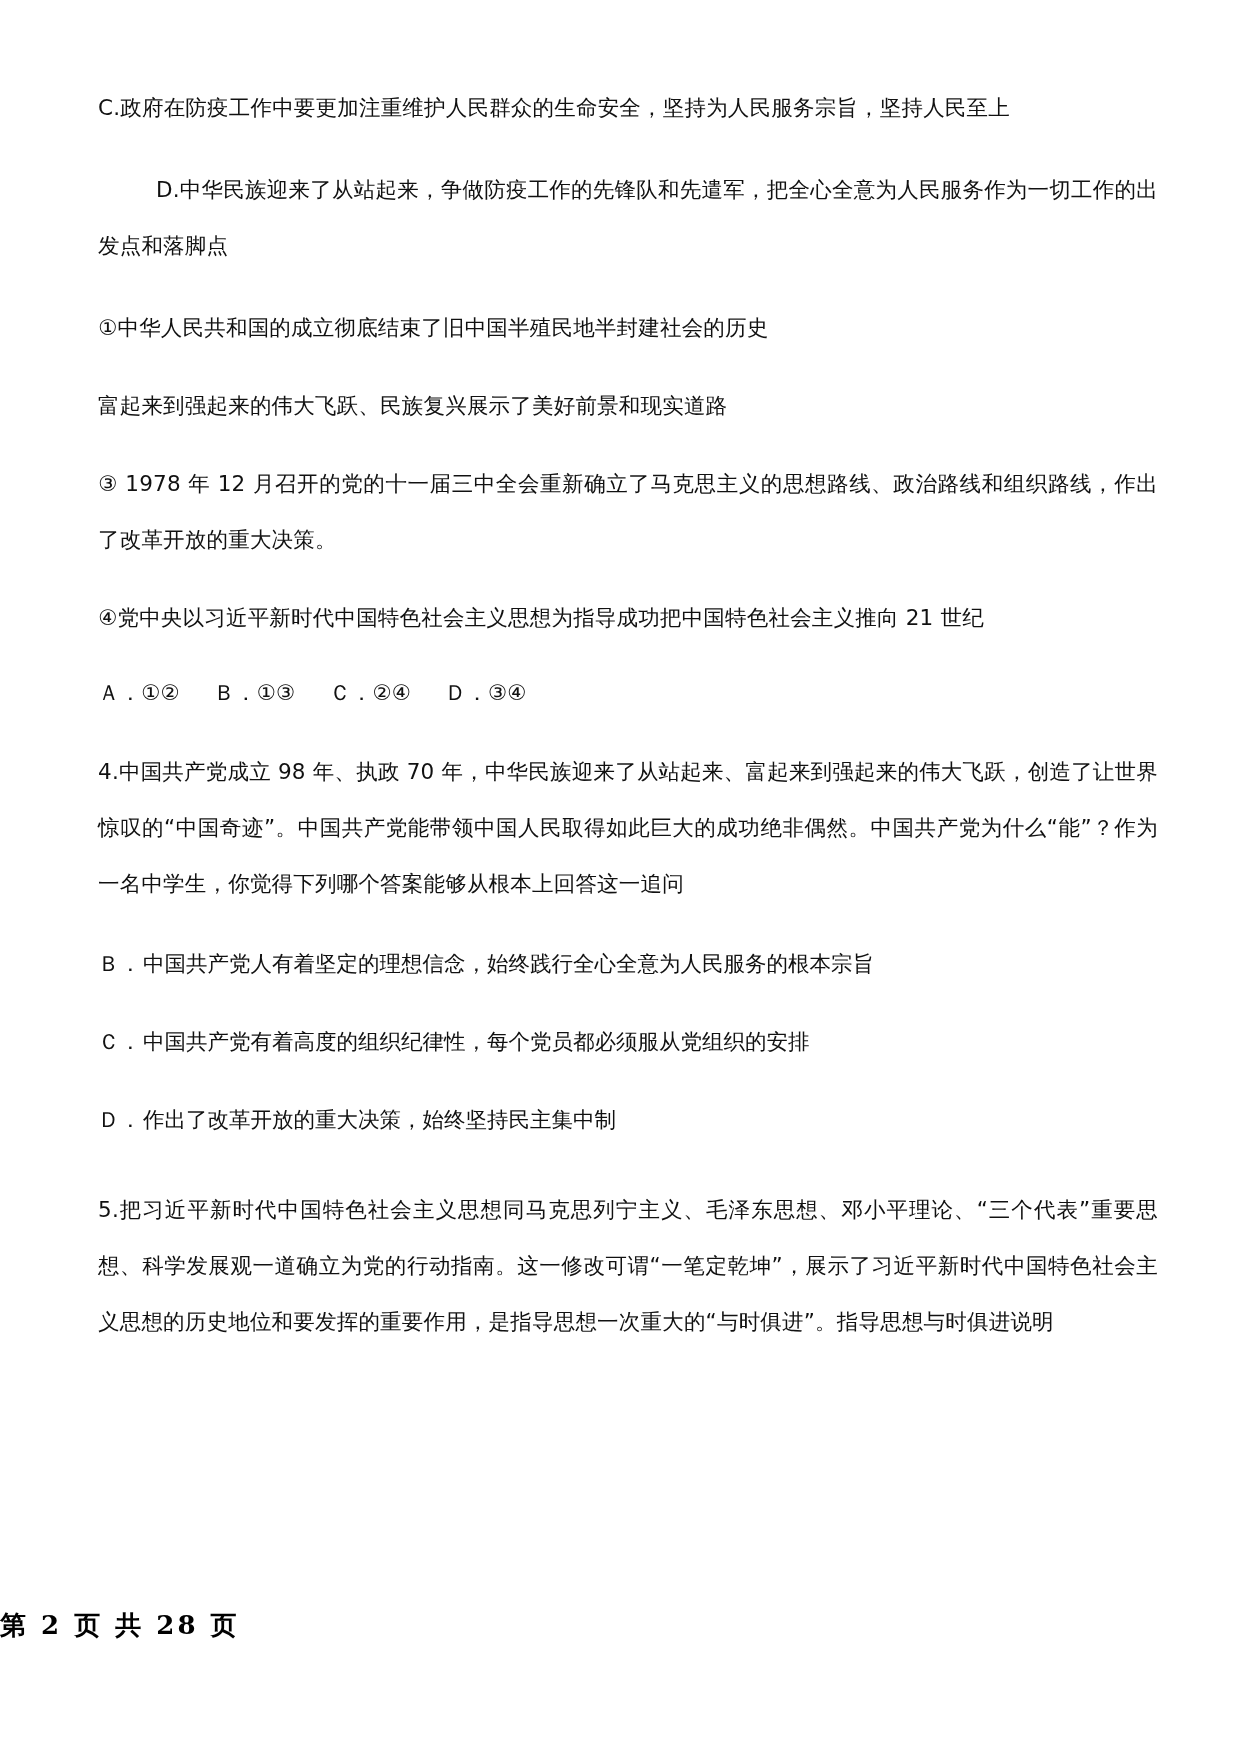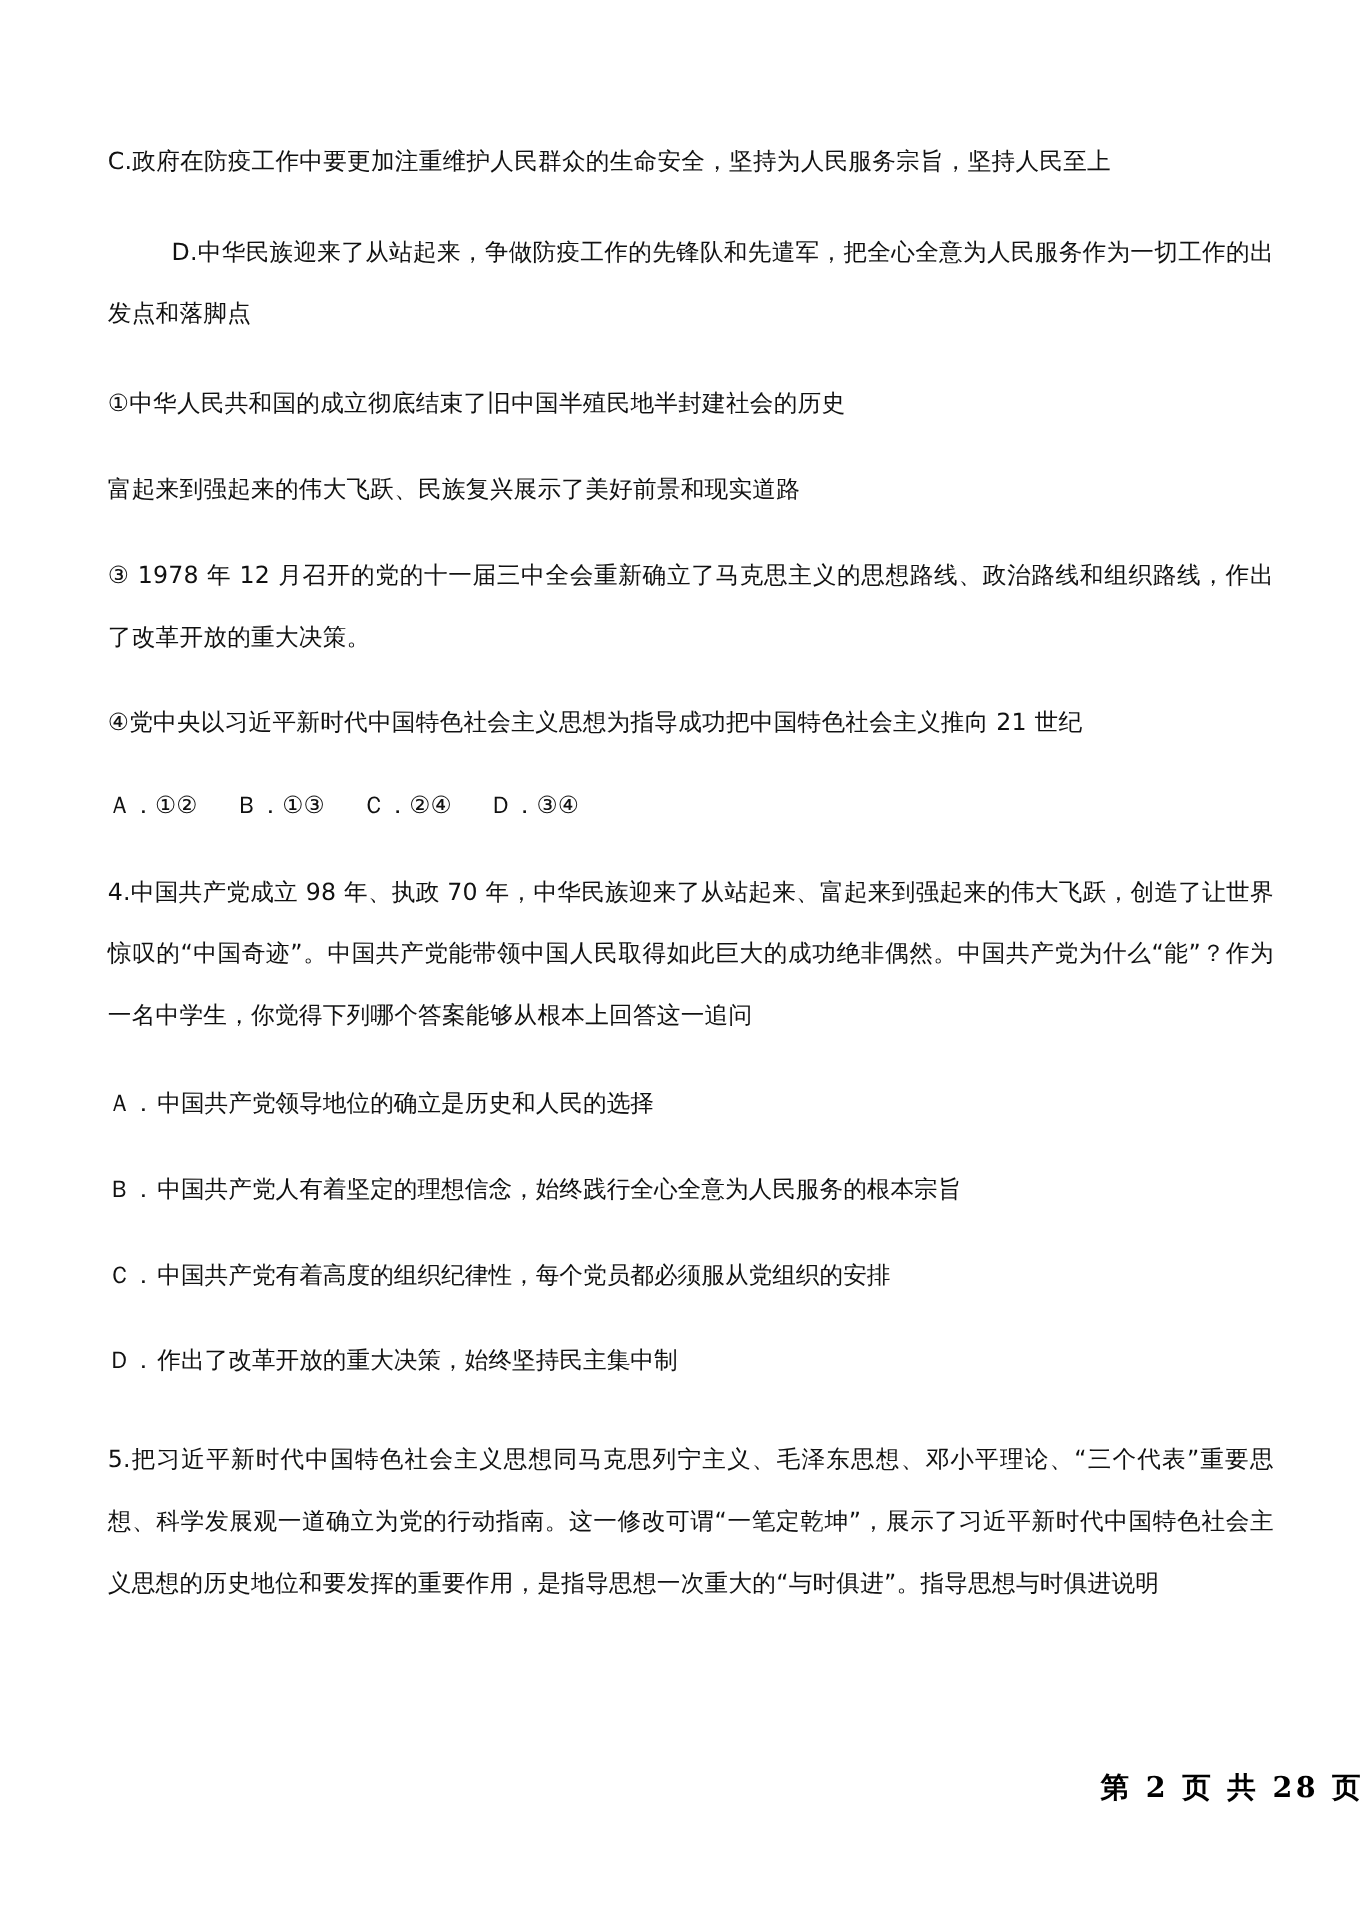--- a/index.html
+++ b/index.html
@@ -15,21 +15,21 @@
     font-family: "DejaVu Sans", "Liberation Sans", sans-serif;
     color: #000000;
     overflow: hidden;
   }
   .page {
     position: absolute;
     top: 0; left: 0;
     width: 1240px;
     height: 1754px;
     box-sizing: border-box;
-    padding: 120px 82px 0 98px;
+    padding: 80px 82px 0 98px;
   }
   .body-text {
     font-size: 21.5px;
     line-height: 56px;
     letter-spacing: 0.2px;
     text-align: justify;
     text-justify: inter-ideograph;
     color: #111111;
     margin: 0;
   }
@@ -74,21 +74,21 @@
   }
   .choice-letter {
     font-family: "DejaVu Serif", "Liberation Serif", serif;
     margin-right: 2px;
   }
   .footer {
     position: absolute;
     left: 0;
     right: 0;
     top: 1608px;
-    text-align: right;
+    text-align: left;
     font-family: "DejaVu Serif", "Liberation Serif", serif;
     font-weight: bold;
     font-size: 26px;
     letter-spacing: 3px;
     color: #000000;
   }
   .spacer-sm { height: 10px; }
 </style>
 </head>
 <body>
@@ -108,23 +108,20 @@
   <p class="body-text para-tight">③ 1978 年 12 月召开的党的十一届三中全会重新确立了马克思主义的思想路线、政治路线和组织路线，作出了改革开放的重大决策。</p>
 
   <p class="body-text para-tight">④党中央以习近平新时代中国特色社会主义思想为指导成功把中国特色社会主义推向 21 世纪</p>
 
   <p class="opt-row">
     <span class="opt"><span class="opt-letter">Ａ．</span><span>①②</span></span><span class="opt"><span class="opt-letter">Ｂ．</span><span>①③</span></span><span class="opt"><span class="opt-letter">Ｃ．</span><span>②④</span></span><span class="opt"><span class="opt-letter">Ｄ．</span><span>③④</span></span>
   </p>
 
   <p class="body-text para">4.中国共产党成立 98 年、执政 70 年，中华民族迎来了从站起来、富起来到强起来的伟大飞跃，创造了让世界惊叹的“中国奇迹”。中国共产党能带领中国人民取得如此巨大的成功绝非偶然。中国共产党为什么“能”？作为一名中学生，你觉得下列哪个答案能够从根本上回答这一追问</p>
 
-  <p class="choice-line">
-    <span class="choice-letter">Ａ．</span><span>中国共产党领导地位的确立是历史和人民的选择</span>
-  </p>
 
   <p class="choice-line">
     <span class="choice-letter">Ｂ．</span><span>中国共产党人有着坚定的理想信念，始终践行全心全意为人民服务的根本宗旨</span>
   </p>
 
   <p class="choice-line">
     <span class="choice-letter">Ｃ．</span><span>中国共产党有着高度的组织纪律性，每个党员都必须服从党组织的安排</span>
   </p>
 
   <p class="choice-line">

